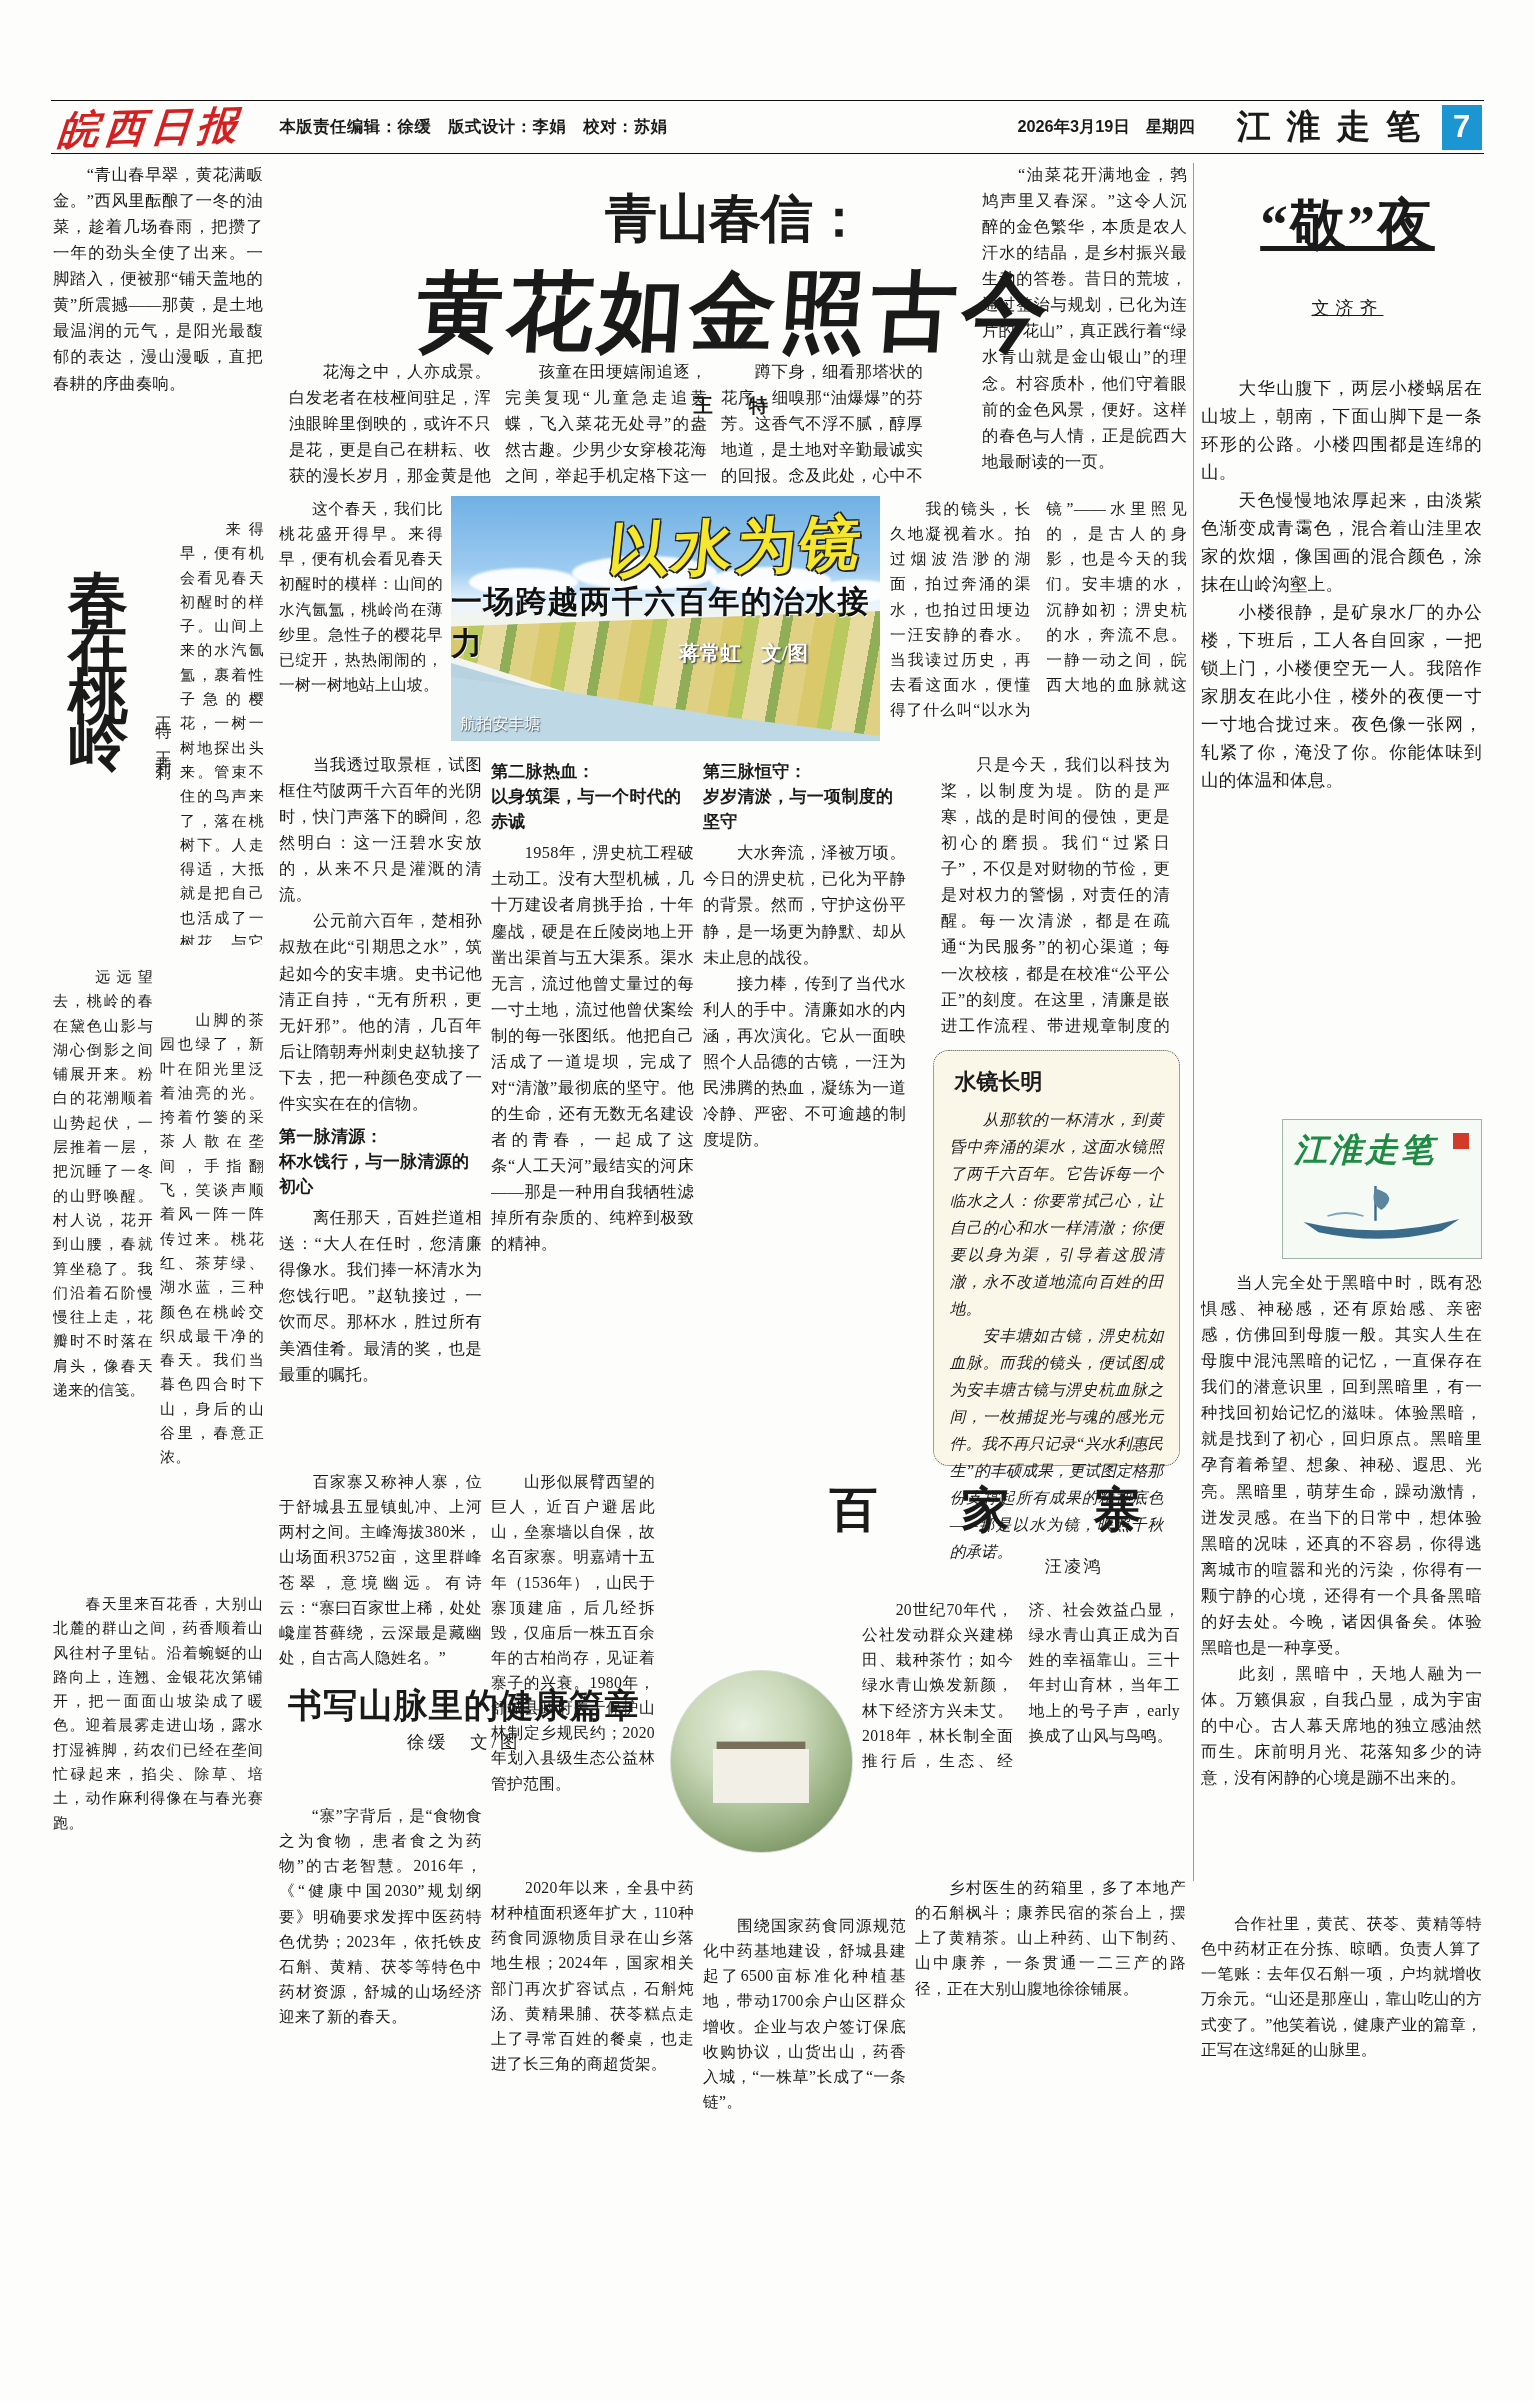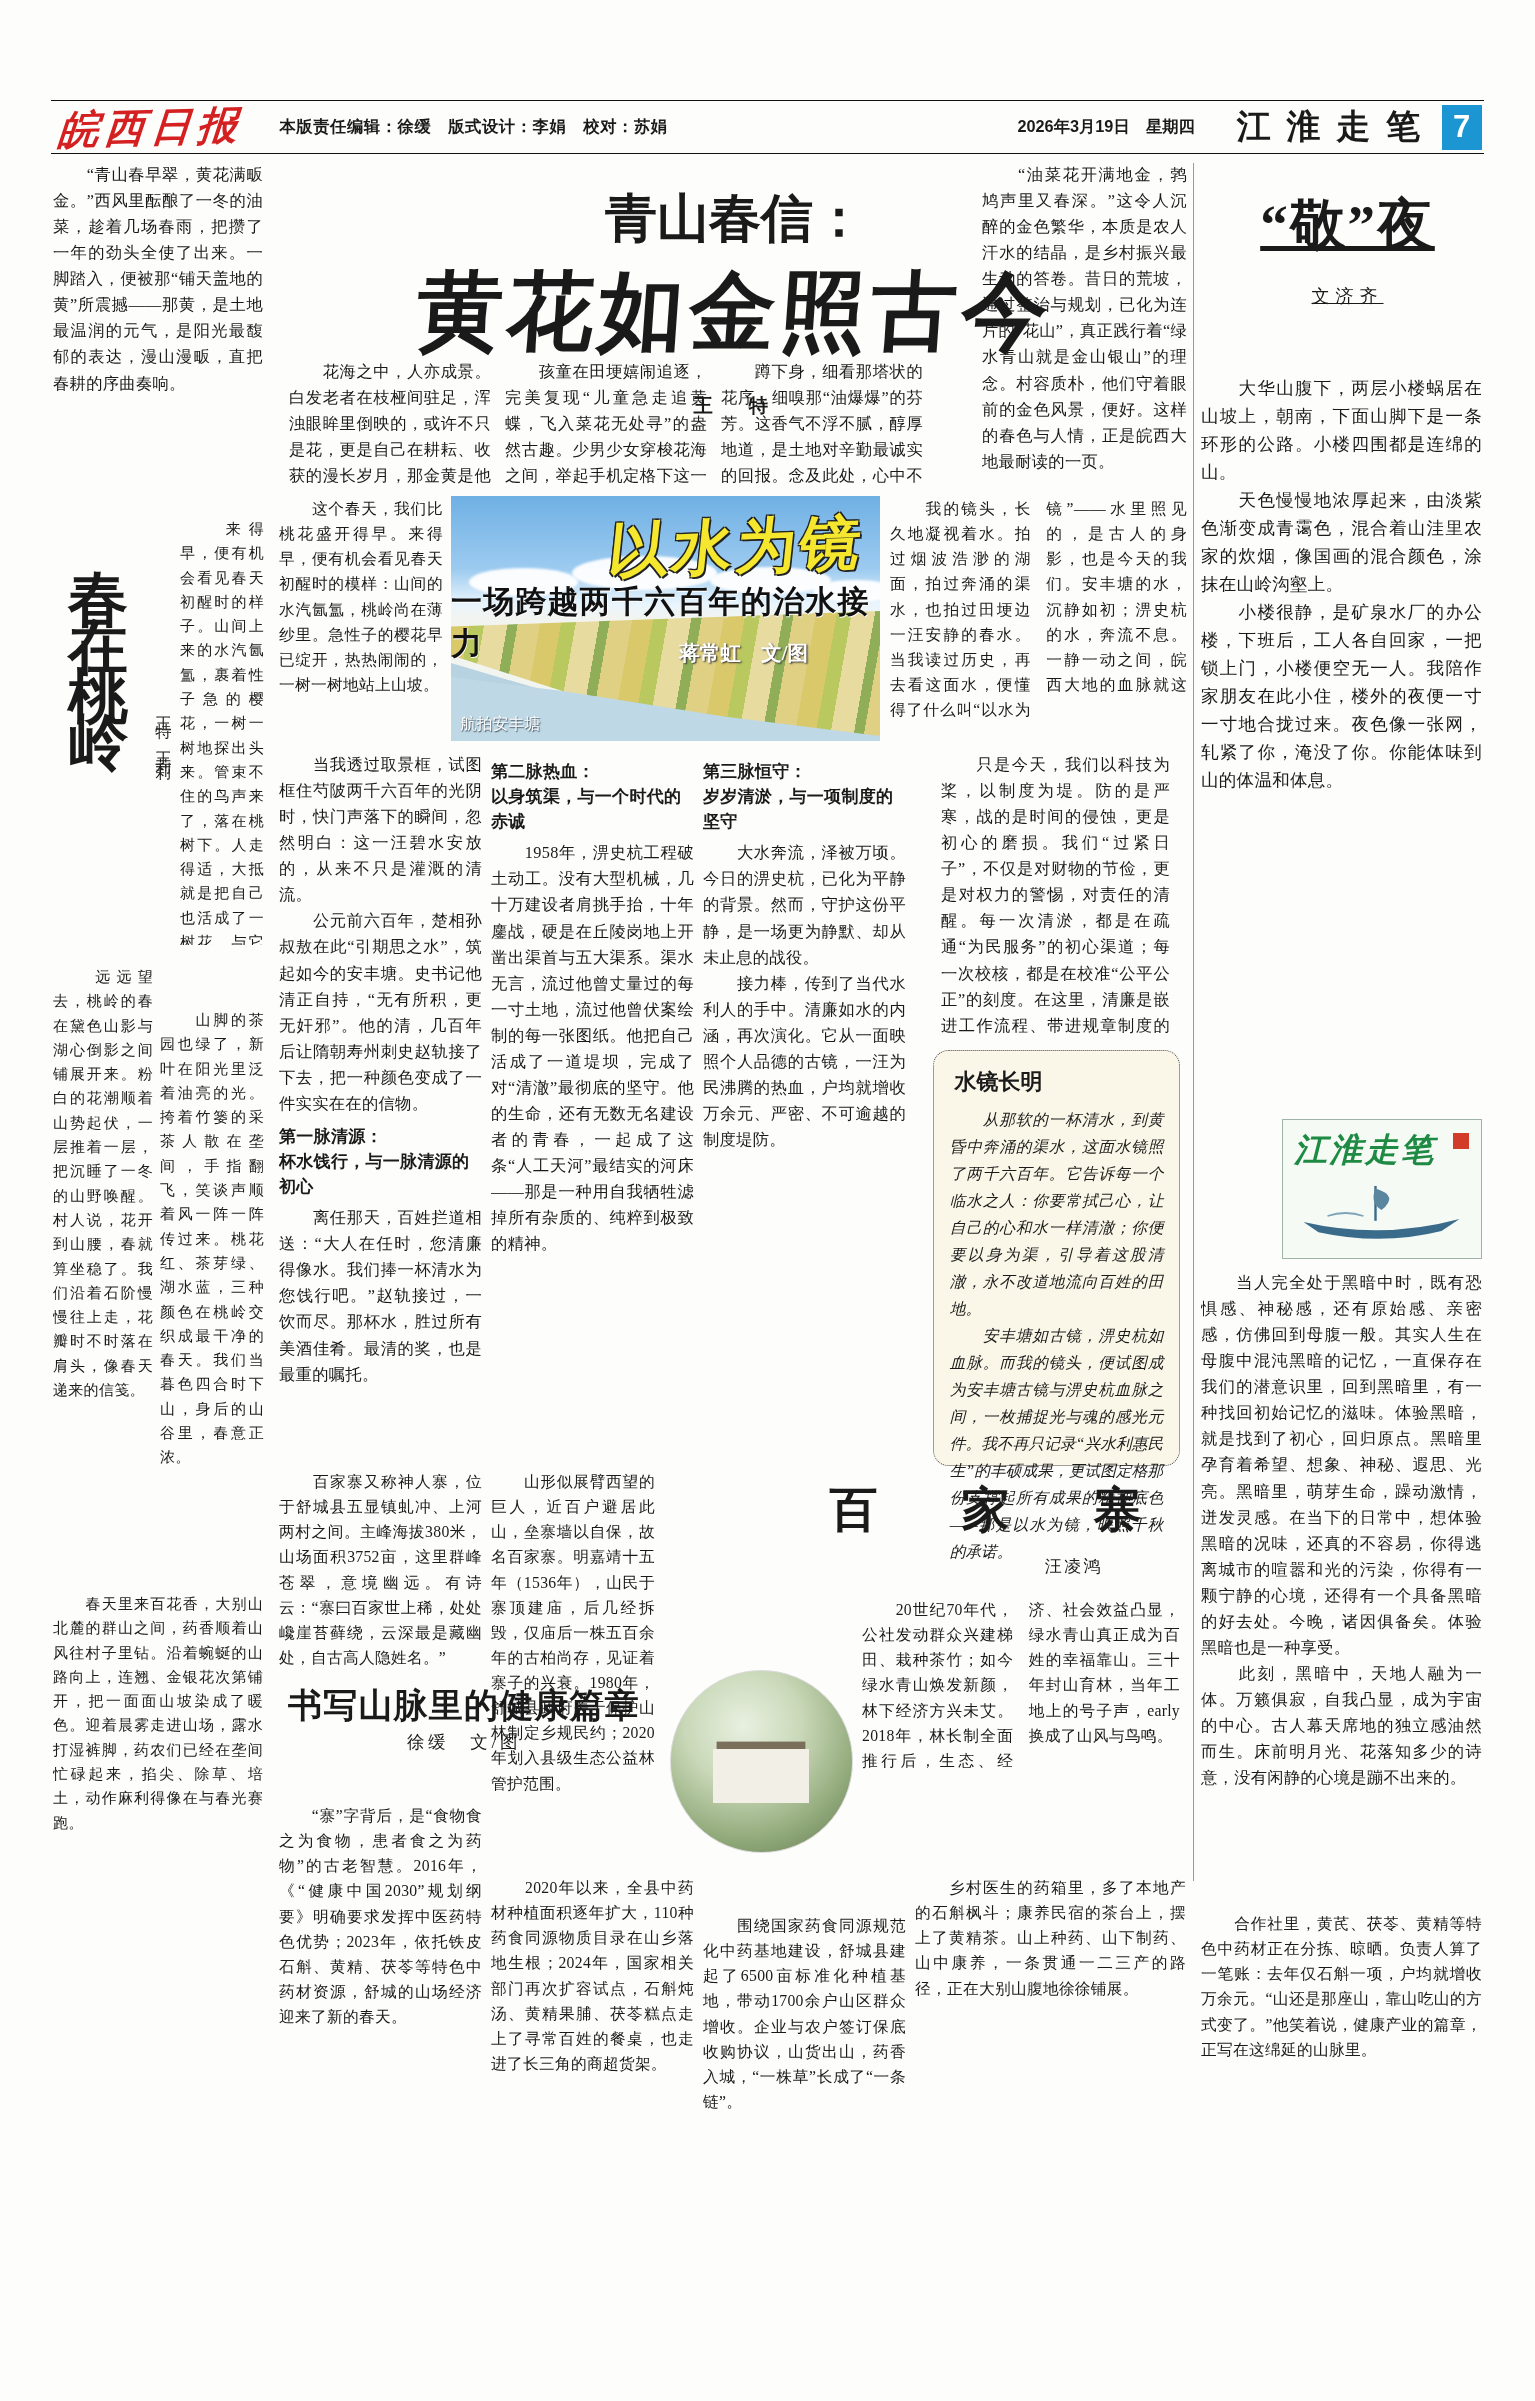--- a/index.html
+++ b/index.html
@@ -29,21 +29,21 @@
   .vrule{position:absolute;width:0.6px;background:#9a9a9a;}
   
   .main-head{position:absolute;left:289px;top:184px;width:892px;text-align:center;}
   .kicker{font-family:"Liberation Sans",sans-serif;font-weight:900;font-size:52px;vertical-align:middle;}
   .main-title{font-weight:900;font-size:86px;letter-spacing:4.8px;vertical-align:middle;
               transform:skewX(-4deg);display:inline-block;}
   .main-byline{margin-top:20.5px;font-size:19.3px;font-weight:700;letter-spacing:8.4px;}
   
   .jy-head{position:absolute;left:1218px;top:188px;width:259px;text-align:center;text-decoration:underline;}
   .jy-title{font-weight:900;font-size:55px;letter-spacing:2.4px;}
-  .jy-byline{margin-top:22px;font-size:18px;letter-spacing:6px;}
+  .jy-byline{margin-top:34px;font-size:18px;letter-spacing:6px;}
   
   .tao-title{position:absolute;left:68px;top:523px;writing-mode:vertical-rl;
              font-weight:900;font-size:60px;letter-spacing:47px;line-height:1;}
   .tao-byline{position:absolute;left:147px;top:704px;writing-mode:vertical-rl;
               font-size:16.3px;letter-spacing:6px;line-height:1.9;}
   
   .photo{position:absolute;left:451px;top:496px;width:429px;height:245px;overflow:hidden;
          background:linear-gradient(180deg,#6fb0e4 0%,#9dcbf0 30%,#e9f5fd 44%,#f2f4ef 50%);}
   .cloud{position:absolute;background:#fff;border-radius:50%;filter:blur(1.2px);opacity:.95;}
   .land{position:absolute;left:0;top:115px;width:429px;height:130px;
@@ -160,21 +160,21 @@
     <div class="photo-cap">航拍安丰塘</div>
   </div>
 
   <div class="col" style="left:279px;top:752px;width:203px;height:693px;"><span>　　当我透过取景框，试图框住芍陂两千六百年的光阴时，快门声落下的瞬间，忽然明白：这一汪碧水安放的，从来不只是灌溉的清流。
 　　公元前六百年，楚相孙叔敖在此“引期思之水”，筑起如今的安丰塘。史书记他清正自持，“无有所积，更无奸邪”。他的清，几百年后让隋朝寿州刺史赵轨接了下去，把一种颜色变成了一件实实在在的信物。</span><span class="subhead" style="display:block;">第一脉清源：
 杯水饯行，与一脉清源的初心</span><span>　　离任那天，百姓拦道相送：“大人在任时，您清廉得像水。我们捧一杯清水为您饯行吧。”赵轨接过，一饮而尽。那杯水，胜过所有美酒佳肴。最清的奖，也是最重的嘱托。</span></div>
   <div class="col" style="left:491px;top:752px;width:203px;height:693px;"><span class="subhead" style="display:block;">第二脉热血：
 以身筑渠，与一个时代的赤诚</span><span>　　1958年，淠史杭工程破土动工。没有大型机械，几十万建设者肩挑手抬，十年鏖战，硬是在丘陵岗地上开凿出渠首与五大渠系。渠水无言，流过他曾丈量过的每一寸土地，流过他曾伏案绘制的每一张图纸。他把自己活成了一道堤坝，完成了对“清澈”最彻底的坚守。他的生命，还有无数无名建设者的青春，一起成了这条“人工天河”最结实的河床——那是一种用自我牺牲滤掉所有杂质的、纯粹到极致的精神。</span></div>
   <div class="col" style="left:703px;top:752px;width:203px;height:693px;"><span class="subhead" style="display:block;">第三脉恒守：
 岁岁清淤，与一项制度的坚守</span><span>　　大水奔流，泽被万顷。今日的淠史杭，已化为平静的背景。然而，守护这份平静，是一场更为静默、却从未止息的战役。
-　　接力棒，传到了当代水利人的手中。清廉如水的内涵，再次演化。它从一面映照个人品德的古镜，一汪为民沸腾的热血，户均就增收万余元、严密、不可逾越的制度堤防。</span></div>
+　　接力棒，传到了当代水利人的手中。清廉如水的内涵，再次演化。它从一面映照个人品德的古镜，一汪为民沸腾的热血，凝练为一道冷静、严密、不可逾越的制度堤防。</span></div>
   <div class="col" style="left:941px;top:752px;width:229px;height:283px;">　　只是今天，我们以科技为桨，以制度为堤。防的是严寒，战的是时间的侵蚀，更是初心的磨损。我们“过紧日子”，不仅是对财物的节俭，更是对权力的警惕，对责任的清醒。每一次清淤，都是在疏通“为民服务”的初心渠道；每一次校核，都是在校准“公平公正”的刻度。在这里，清廉是嵌进工作流程、带进规章制度的基因，是确保政治安全、工程安全、资金安全的终极防线。</div>
 
   <div class="mirror-box">
     <div class="mirror-title">水镜长明</div>
     <div class="mirror-body">　　从那软的一杯清水，到黄昏中奔涌的渠水，这面水镜照了两千六百年。它告诉每一个临水之人：你要常拭己心，让自己的心和水一样清澈；你便要以身为渠，引导着这股清澈，永不改道地流向百姓的田地。
 　　安丰塘如古镜，淠史杭如血脉。而我的镜头，便试图成为安丰塘古镜与淠史杭血脉之间，一枚捕捉光与魂的感光元件。我不再只记录“兴水利惠民生”的丰硕成果，更试图定格那份支撑起所有成果的精神底色——那是以水为镜，映照千秋的承诺。</div>
   </div>
 
   <div class="bjz-head">
     <div class="bjz-title">百　家　寨</div>

